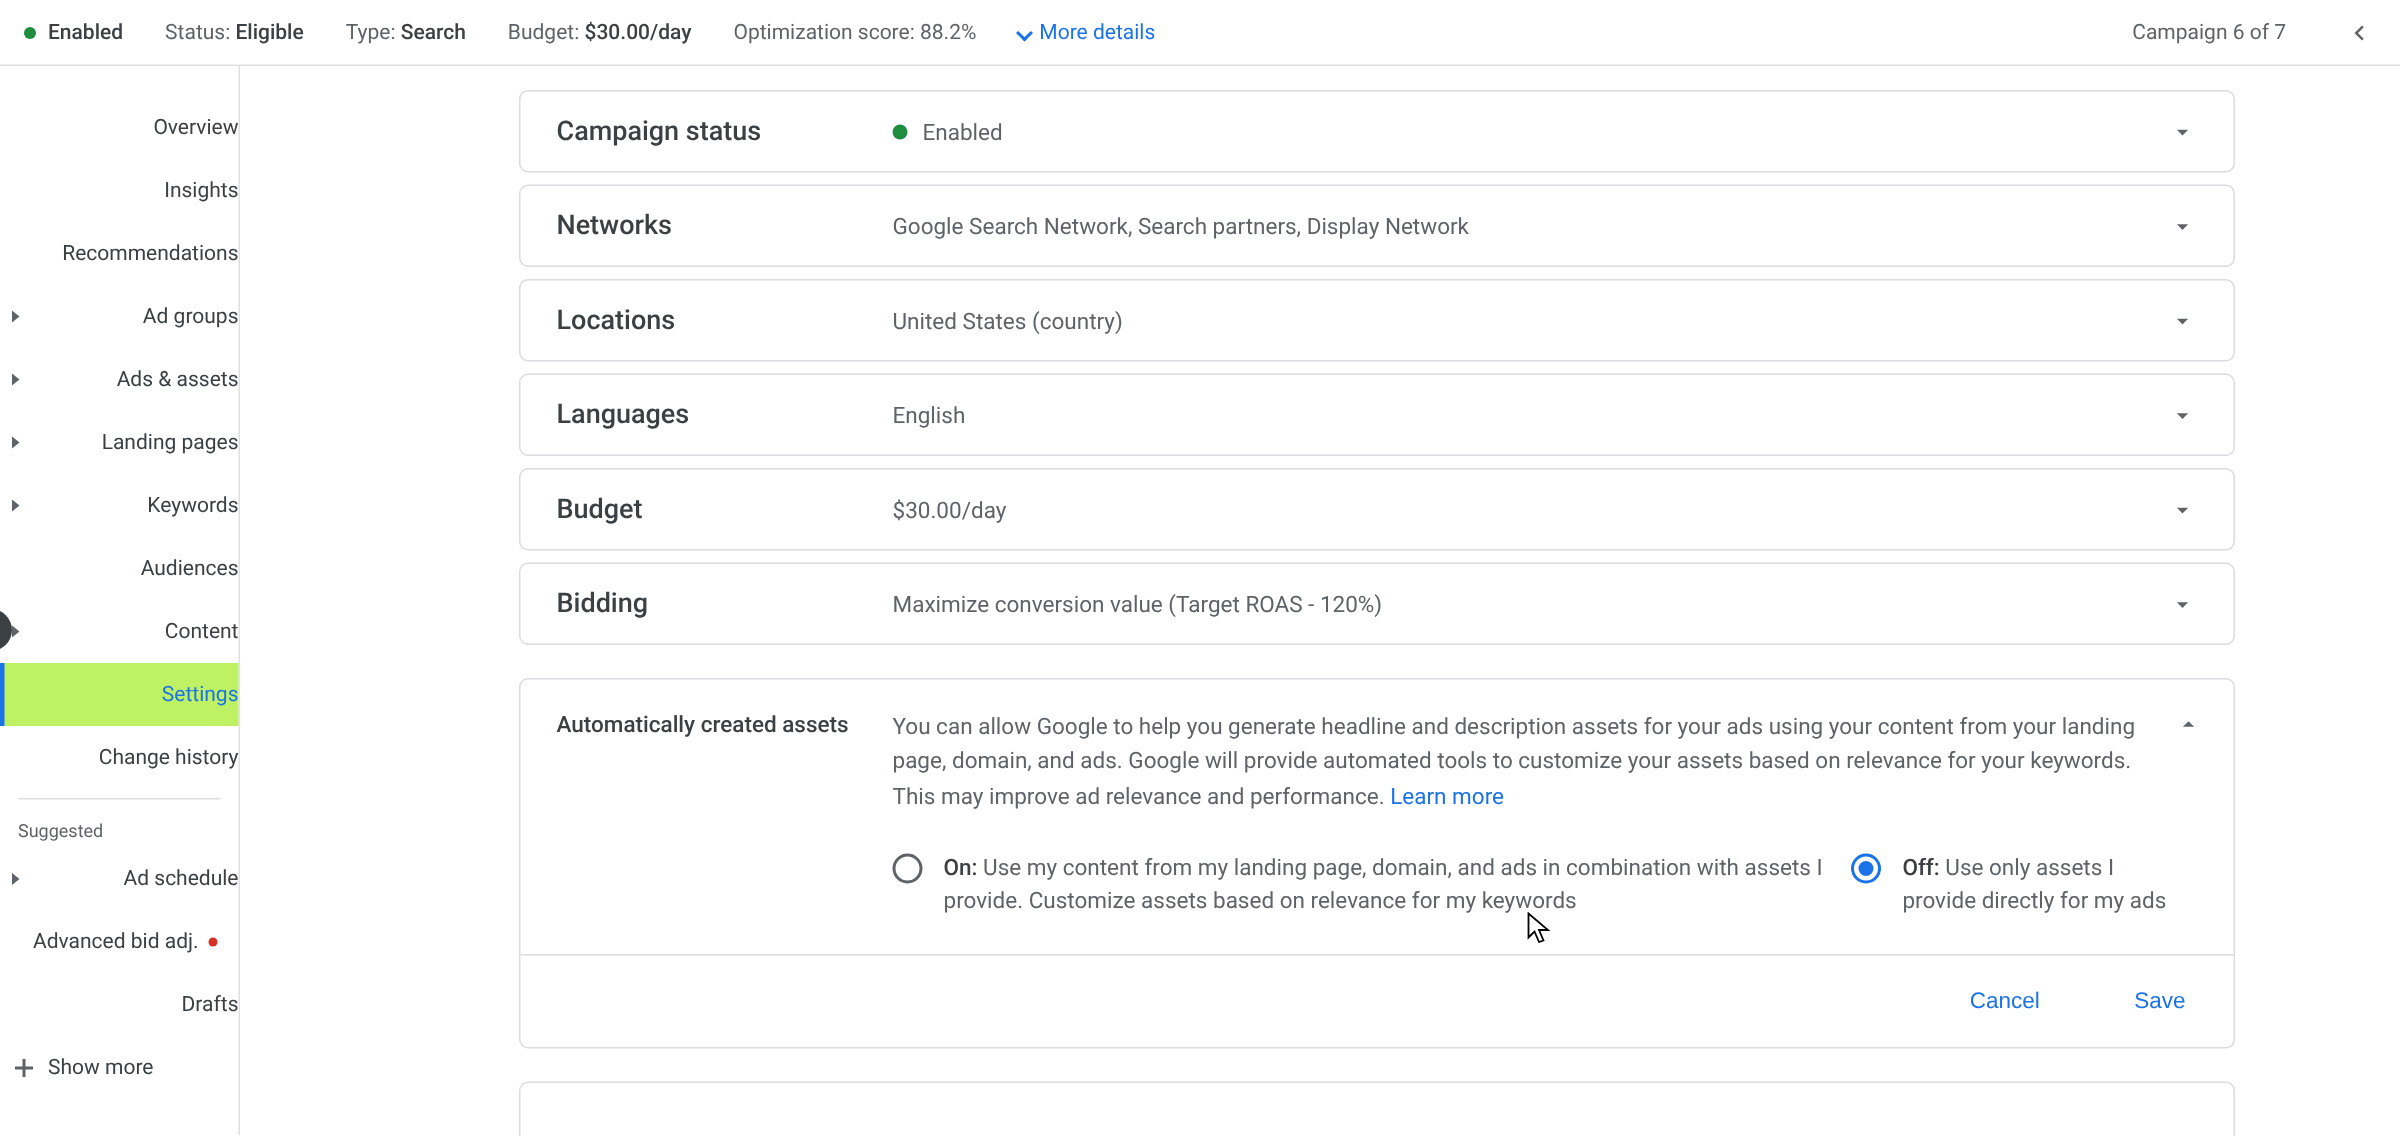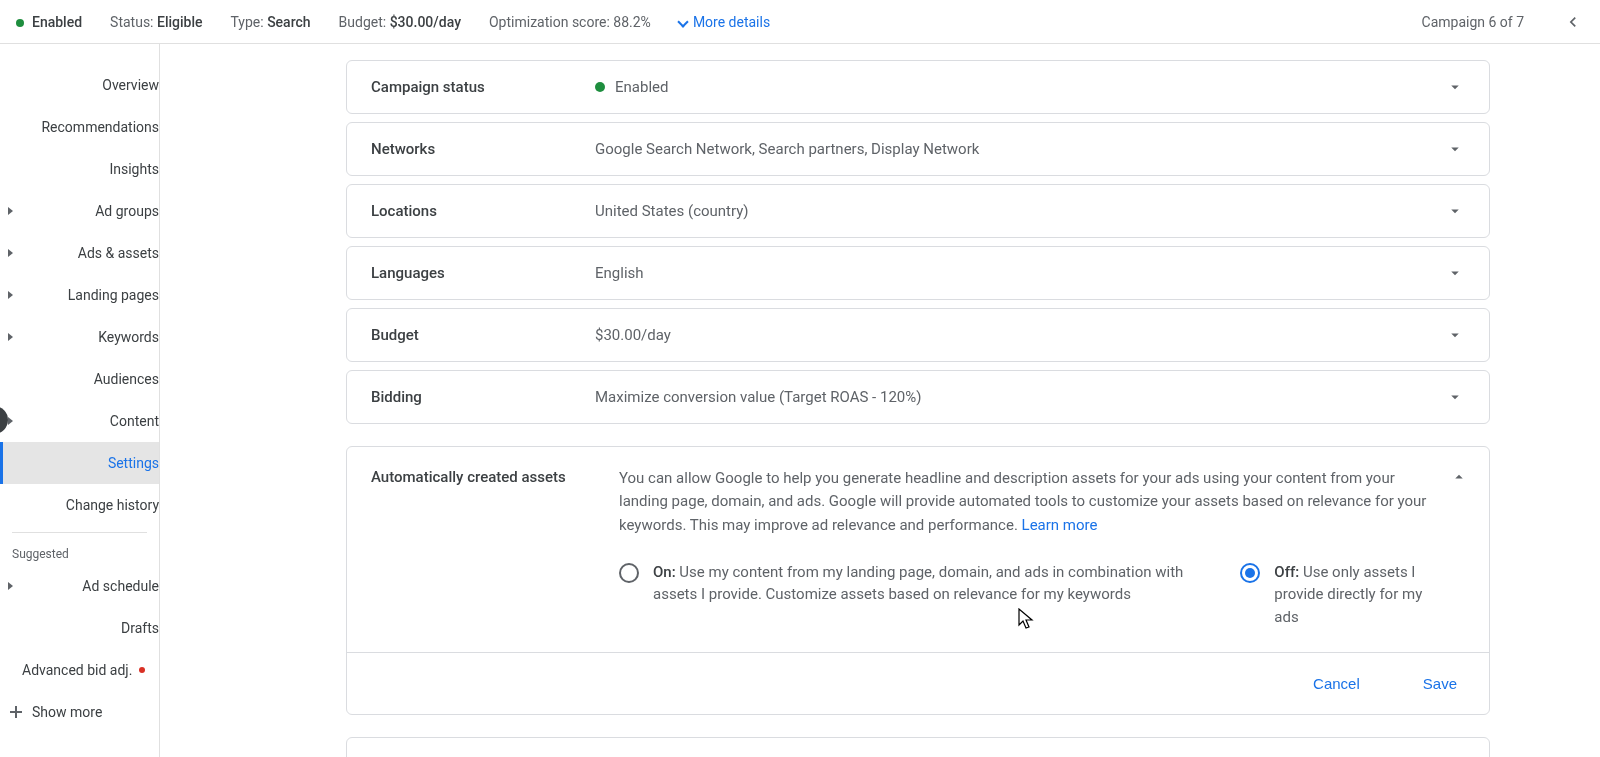--- a/index.html
+++ b/index.html
@@ -61,21 +61,21 @@
   }
   .sidebar-item.expandable { padding-left: 22px; }
   .sidebar-item .caret {
     position:absolute;
     left:8px;
     width:0; height:0;
     border-top:4px solid transparent;
     border-bottom:4px solid transparent;
     border-left:5px solid #5f6368;
   }
-  .sidebar-item.active { color:#1a73e8; border-left:3px solid #1a73e8; padding-left:19px; background:#e5e5e5;}
+  .sidebar-item.active { color:#1a73e8; border-left:3px solid #1a73e8; padding-left:19px; background:#bef264;}
   .sidebar-sep { height:1px; background:#e0e0e0; margin: 6px 12px; }
   .sidebar-subhead { font-size:12px; color:#5f6368; padding:8px 0 4px 12px; }
   .sidebar-item .dot-ind { width:6px; height:6px; border-radius:50%; background:#d93025; margin-left:auto; margin-right:14px;}
   .show-more { display:flex; align-items:center; height:42px; padding-left:8px; cursor:pointer; gap:8px;}
   .show-more .plus {
     width:16px; height:16px; position:relative;
   }
   .show-more .plus::before, .show-more .plus::after{
     content:''; position:absolute; background:#5f6368;
   }
@@ -95,37 +95,37 @@
     background:#fff;
   }
   .card-row {
     display:flex;
     align-items:center;
     padding: 16px 24px;
     min-height:52px;
   }
   .card-label {
     width: 224px;
-    font-size:15px;
+    font-size:18px;
     font-weight:500;
     color:#3c4043;
     flex-shrink:0;
   }
   .card-value { flex:1; color:#5f6368; font-size:15px; }
   .card-chevron {
     width:20px; height:20px; display:flex; align-items:center; justify-content:center; cursor:pointer;
   }
   .card-chevron svg { width:18px; height:18px; fill:#5f6368; }
   .inline-status-dot { width:10px; height:10px; border-radius:50%; background:#1e8e3e; display:inline-block; margin-right:10px; vertical-align:baseline;}
   
   .auto-card .desc { color:#5f6368; line-height:1.55; font-size:15px; }
   .auto-card .desc a { color:#1a73e8; text-decoration:none; cursor:pointer;}
   .auto-body { display:flex; padding:20px 24px 24px 24px; gap:0; }
   .auto-left { width:224px; flex-shrink:0; font-size:15px; font-weight:500; line-height:1.4; padding-right:16px;}
-  .auto-right { flex:1; padding-right:20px; position:relative;margin-left:24px;}
+  .auto-right { flex:1; padding-right:20px; position:relative;}
   .auto-right .collapse-chev { position:absolute; right:-4px; top:0; cursor:pointer;}
   .radio-group { margin-top:24px; display:flex; flex-direction:row; gap:18px; }
   .radio-option { display:flex; gap:14px; align-items:flex-start; cursor:pointer; }
   .radio-circle { width:20px; height:20px; border:2px solid #5f6368; border-radius:50%; flex-shrink:0; margin-top:2px; display:flex; align-items:center; justify-content:center;}
   .radio-circle.checked { border-color:#1a73e8; }
   .radio-circle.checked::after { content:''; width:10px; height:10px; border-radius:50%; background:#1a73e8; }
   .radio-text { font-size:15px; line-height:1.5; }
   .radio-text .bold { font-weight:500; color:#3c4043; }
   .radio-text .rest { color:#5f6368; }
   .auto-footer {
@@ -189,24 +189,24 @@
       </svg>
   </div>
 </div>
 
 <div class="layout">
   <nav class="sidebar">
     <div class="sidebar-item">
         <span>Overview</span>
       </div>
     <div class="sidebar-item">
+        <span>Insights</span>
+      </div>
+    <div class="sidebar-item">
         <span>Recommendations</span>
-      </div>
-    <div class="sidebar-item">
-        <span>Insights</span>
       </div>
     <div class="sidebar-item expandable">
         <span class="caret"></span>
         <span>Ad groups</span>
       </div>
     <div class="sidebar-item expandable">
         <span class="caret"></span>
         <span>Ads &amp; assets</span>
       </div>
     <div class="sidebar-item expandable">
@@ -230,25 +230,25 @@
     <div class="sidebar-item">
         <span>Change history</span>
       </div>
     <div class="sidebar-sep"></div>
     <div class="sidebar-subhead">Suggested</div>
     <div class="sidebar-item expandable">
         <span class="caret"></span>
         <span>Ad schedule</span>
       </div>
     <div class="sidebar-item">
-        <span>Drafts</span>
-      </div>
-    <div class="sidebar-item">
         <span>Advanced bid adj.</span>
         <span class="dot-ind"></span>
+      </div>
+    <div class="sidebar-item">
+        <span>Drafts</span>
       </div>
     <div class="show-more">
       <span class="plus"></span>
       <span>Show more</span>
       <span class="dot-ind" style="margin-left:36px"></span>
     </div>
   </nav>
 
   <main class="main">
 

